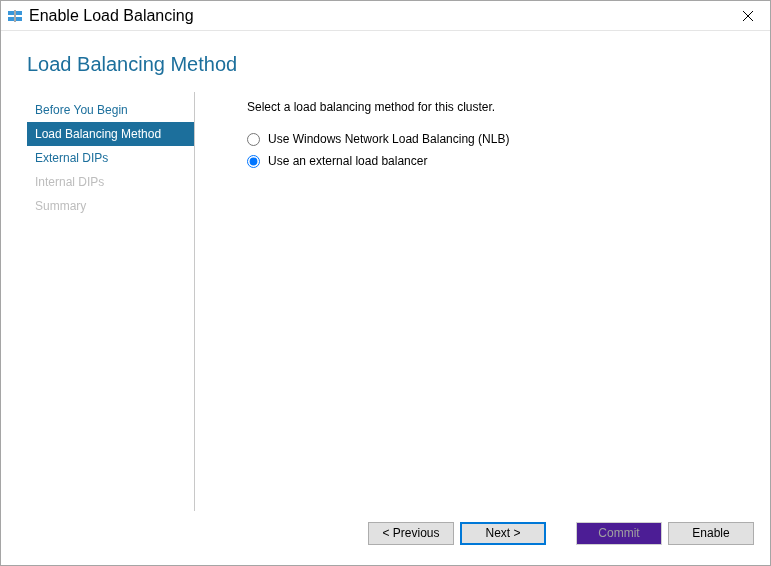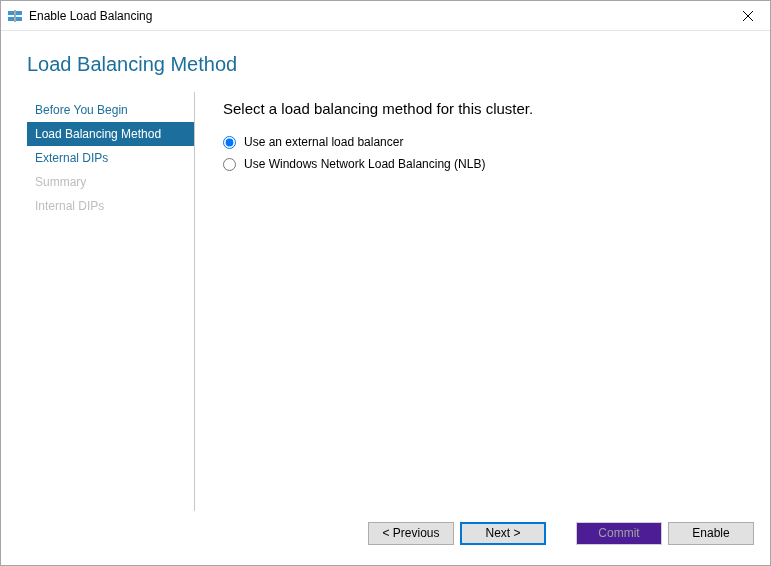--- a/index.html
+++ b/index.html
@@ -26,41 +26,42 @@
     padding: 0 0 0 6px;
     border-bottom: 1px solid #e5e5e5;
   }
   .titlebar .app-icon {
     width: 16px; height: 16px;
     margin-right: 6px;
     display: flex; align-items: center; justify-content: center;
   }
   .titlebar .title {
     flex: 1;
-    font-size: 12px;
+    font-size: 16px;
     color: #000;
   }
   .titlebar .close-btn {
     width: 45px; height: 29px;
     display: flex; align-items: center; justify-content: center;
     cursor: pointer;
   }
   .header-area {
     padding: 22px 0 16px 26px;
   }
   .page-title {
     font-size: 20px;
     font-weight: 400;
     color: #1c6f9c;
   }
   .body-area {
     flex: 1;
     display: flex;
     padding: 0 4px 0 26px;
     overflow: hidden;
+    gap: 24px;
   }
   .sidebar {
     width: 168px;
     border-right: 1px solid #c8c8c8;
     padding-top: 6px;
   }
   .side-item {
     padding: 5px 10px 5px 8px;
     font-size: 12px;
     color: #1c6f9c;
@@ -73,21 +74,21 @@
   }
   .side-item.disabled {
     color: #bdbdbd;
     cursor: default;
   }
   .content {
     flex: 1;
     padding: 8px 12px 8px 28px;
   }
   .instruction {
-    font-size: 15px;
+    font-size: 12px;
     margin-bottom: 18px;
   }
   .radio-row {
     display: flex;
     align-items: center;
     margin-bottom: 8px;
     cursor: pointer;
   }
   .radio-row input[type="radio"] {
     margin: 0 8px 0 0;
@@ -156,35 +157,35 @@
   <div class="header-area">
     <div class="page-title">Load Balancing Method</div>
   </div>
 
   <div class="body-area">
 
     <div class="sidebar">
       <div class="side-item">Before You Begin</div>
       <div class="side-item selected">Load Balancing Method</div>
       <div class="side-item">External DIPs</div>
+      <div class="side-item disabled">Internal DIPs</div>
       <div class="side-item disabled">Summary</div>
-      <div class="side-item disabled">Internal DIPs</div>
     </div>
 
     <div class="content">
       <div class="instruction">Select a load balancing method for this cluster.</div>
 
       <div class="radio-row">
-        <input type="radio" name="lbmethod" id="opt1" checked="" style="">
-        <label for="opt1">Use an external load balancer</label>
+        <input type="radio" name="lbmethod" id="opt0" style="">
+        <label for="opt0">Use Windows Network Load Balancing (NLB)</label>
       </div>
 
       <div class="radio-row">
-        <input type="radio" name="lbmethod" id="opt0" style="">
-        <label for="opt0">Use Windows Network Load Balancing (NLB)</label>
+        <input type="radio" name="lbmethod" id="opt1" checked="" style="">
+        <label for="opt1">Use an external load balancer</label>
       </div>
     </div>
 
   </div>
 
   <div class="footer">
     <button class="btn">&lt; Previous</button>
     <button class="btn primary">Next &gt;</button>
     <div class="btn-spacer"></div>
     <button class="btn" disabled="">Commit</button>

